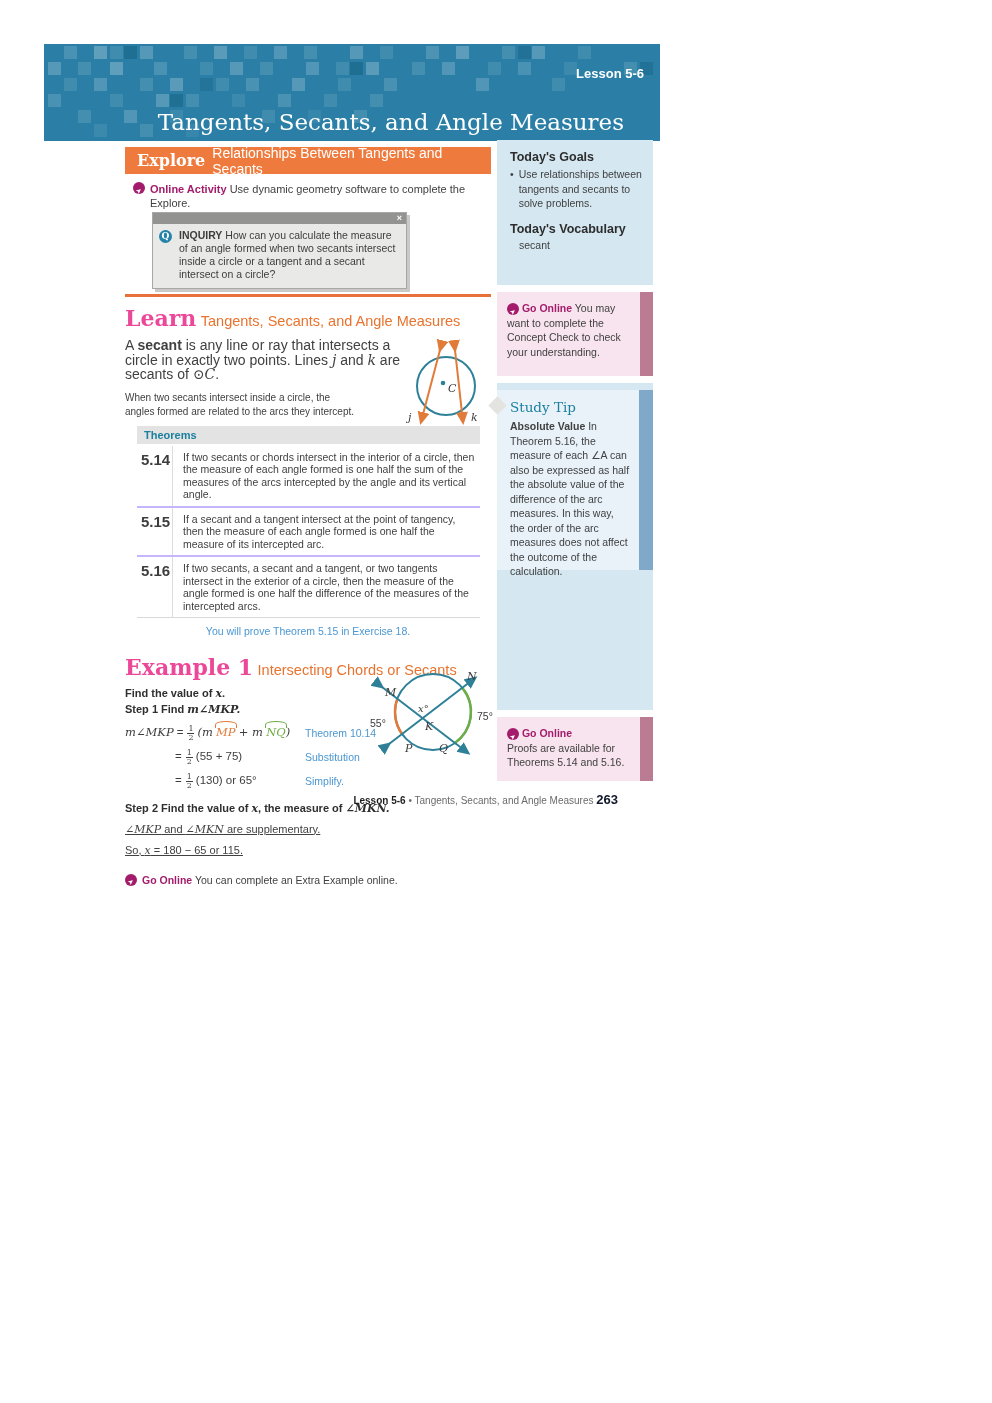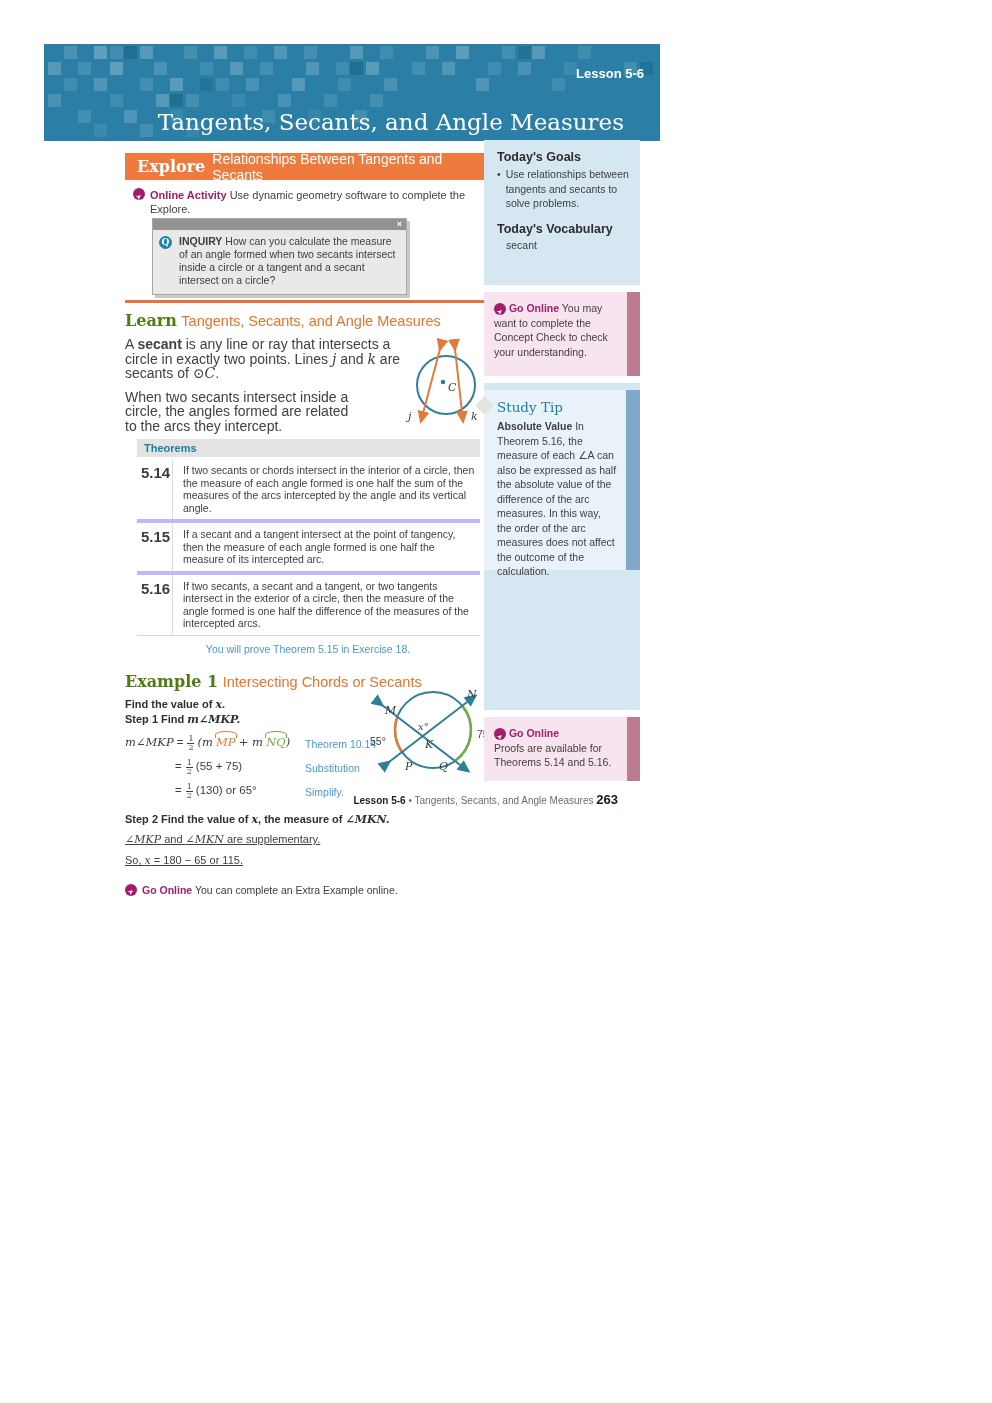--- a/index.html
+++ b/index.html
@@ -8,21 +8,21 @@
 
   
   .banner { position:absolute; left:44px; top:44px; width:616px; height:97px;
             background:#2b7fa6; overflow:hidden; }
   .banner svg { position:absolute; left:0; top:0; }
   .lesson-label { position:absolute; top:22px; right:16px; color:#fff; font-weight:bold; font-size:13px; }
   .page-title { position:absolute; bottom:6px; right:36px; color:#fff;
                 font-family:"DejaVu Serif", serif; font-size:23px; white-space:nowrap; }
 
   
-  .main { position:absolute; left:125px; top:153px; width:366px; }
+  .main { position:absolute; left:125px; top:147px; width:366px; }
   .explore-bar { height:27px; background:#ee7b3d; color:#fff; display:flex; align-items:center;
                  gap:7px; padding-left:12px; box-sizing:border-box; }
   .explore-label { font-family:"DejaVu Serif", serif; font-weight:bold; font-size:16px; }
   .explore-title { font-size:14px; }
 
   .online-activity { margin:8px 0 0 8px; width:352px; font-size:11px; line-height:14px;
                      position:relative; padding-left:17px; color:#414141; }
   .go-icon { display:inline-block; width:12px; height:12px; border-radius:50%; background:#a21c6b;
              color:#fff; text-align:center; vertical-align:-2px; }
   .go-icon span { display:inline-block; font-size:7px; line-height:12px; transform:rotate(-40deg); }
@@ -35,34 +35,34 @@
                       align-items:center; padding-right:4px; }
   .inquiry-close { color:#fff; font-size:9px; line-height:9px; font-weight:bold; }
   .inquiry-body { position:relative; padding:5px 8px 7px 26px; font-size:10.5px; line-height:13px; color:#3d3d3d; }
   .inquiry-icon { position:absolute; left:6px; top:6px; width:13px; height:13px; border-radius:50%;
                   background:#2383a8; color:#fff; font-size:9px; font-weight:bold; text-align:center;
                   line-height:13px; font-family:"DejaVu Serif", serif; }
 
   .orange-rule { margin-top:5px; height:3px; background:#e8703a; }
 
   .section-head { margin-top:8px; }
-  .section-label { font-family:"DejaVu Serif", serif; font-weight:bold; font-size:16px; color:#4d7c0f; }
+  .section-label { font-family:"DejaVu Serif", serif; font-weight:bold; font-size:22px; color:#ec4899; }
   .section-title { font-size:14.5px; color:#e8732e; }
 
   .learn-body { position:relative; margin-top:7px; }
   .learn-p1 { width:288px; font-size:14px; line-height:14.5px; }
-  .learn-p2 { width:235px; margin-top:9px; font-size:14px; line-height:14.5px; }
+  .learn-p2 { width:235px; margin-top:9px; font-size:10px; line-height:14.5px; }
   .fig1 { position:absolute; right:0px; top:0px; }
   .mi { font-style:italic; font-family:"DejaVu Serif", serif; }
 
   .theorems { margin:6px 0 0 12px; width:343px; border-bottom:1px solid #d9d9d9; }
   .thm-header { background:#e3e3e3; color:#1b7f9e; font-weight:bold; font-size:11px; padding:3px 7px; }
   .thm-body { border-top:2px solid #fff; }
   .thm-row { display:flex; background:#fff; }
-  .thm-row + .thm-row { border-top:4px solid #c4b5fd; }
+  .thm-row + .thm-row { border-top:2px solid #c4b5fd; }
   .thm-num { width:36px; padding:5px 2px 5px 4px; font-weight:bold; font-size:15px; color:#3d3d3d;
              border-right:1px solid #dcdcdc; box-sizing:border-box; }
   .thm-text { flex:1; padding:5px 4px 5px 10px; font-size:10.5px; line-height:12.5px; color:#414141; }
 
   .caption { margin-top:7px; text-align:center; color:#4b97d2; font-size:10.5px; }
 
   .example { position:relative; margin-top:15px; }
   .bold-line { font-weight:bold; font-size:11px; line-height:13.5px; margin-top:2px; color:#2f2f2f; }
   .math-block { margin-top:5px; }
   .math-row { display:flex; align-items:center; height:24px; }
@@ -81,21 +81,21 @@
   .fig2 { position:absolute; right:-8px; top:6px; }
   .plain-line { font-size:11px; line-height:14px; margin-top:6px; color:#414141;text-decoration:underline; }
   .go-online-line { margin-top:16px; font-size:10.5px; position:relative; padding-left:17px; }
 
   .footer { position:absolute; top:792px; left:125px; width:493px; text-align:right;
             font-size:10px; color:#6b6b6b; }
   .footer .fbold { color:#1e1e1e; font-weight:bold; }
   .footer .pagenum { font-size:13px; color:#0f172a; font-weight:bold; }
 
   
-  .sidebar { position:absolute; left:484px; top:140px; width:156px; }
+  .sidebar { position:absolute; left:497px; top:140px; width:156px; }
   .sb-box1 { background:#d5e7f0; height:145px; box-sizing:border-box; padding:10px 8px 0 13px; }
   .sb-h { font-size:12.5px; font-weight:bold; color:#2d2d2d; }
   .sb-goal { display:flex; gap:5px; font-size:10.5px; line-height:14.5px; margin-top:3px; color:#414141; }
   .sb-vocab-h { margin-top:11px; }
   .sb-vocab { font-size:10.5px; margin-top:3px; padding-left:9px; }
 
   .sb-pink { display:flex; margin-top:7px; }
   .sb-pink-content { background:#f8e4ee; width:143px; box-sizing:border-box;
                      padding:9px 8px 10px 10px; font-size:10.5px; line-height:14.5px; color:#414141; }
   .sb-pink1 .sb-pink-content { height:84px; }

